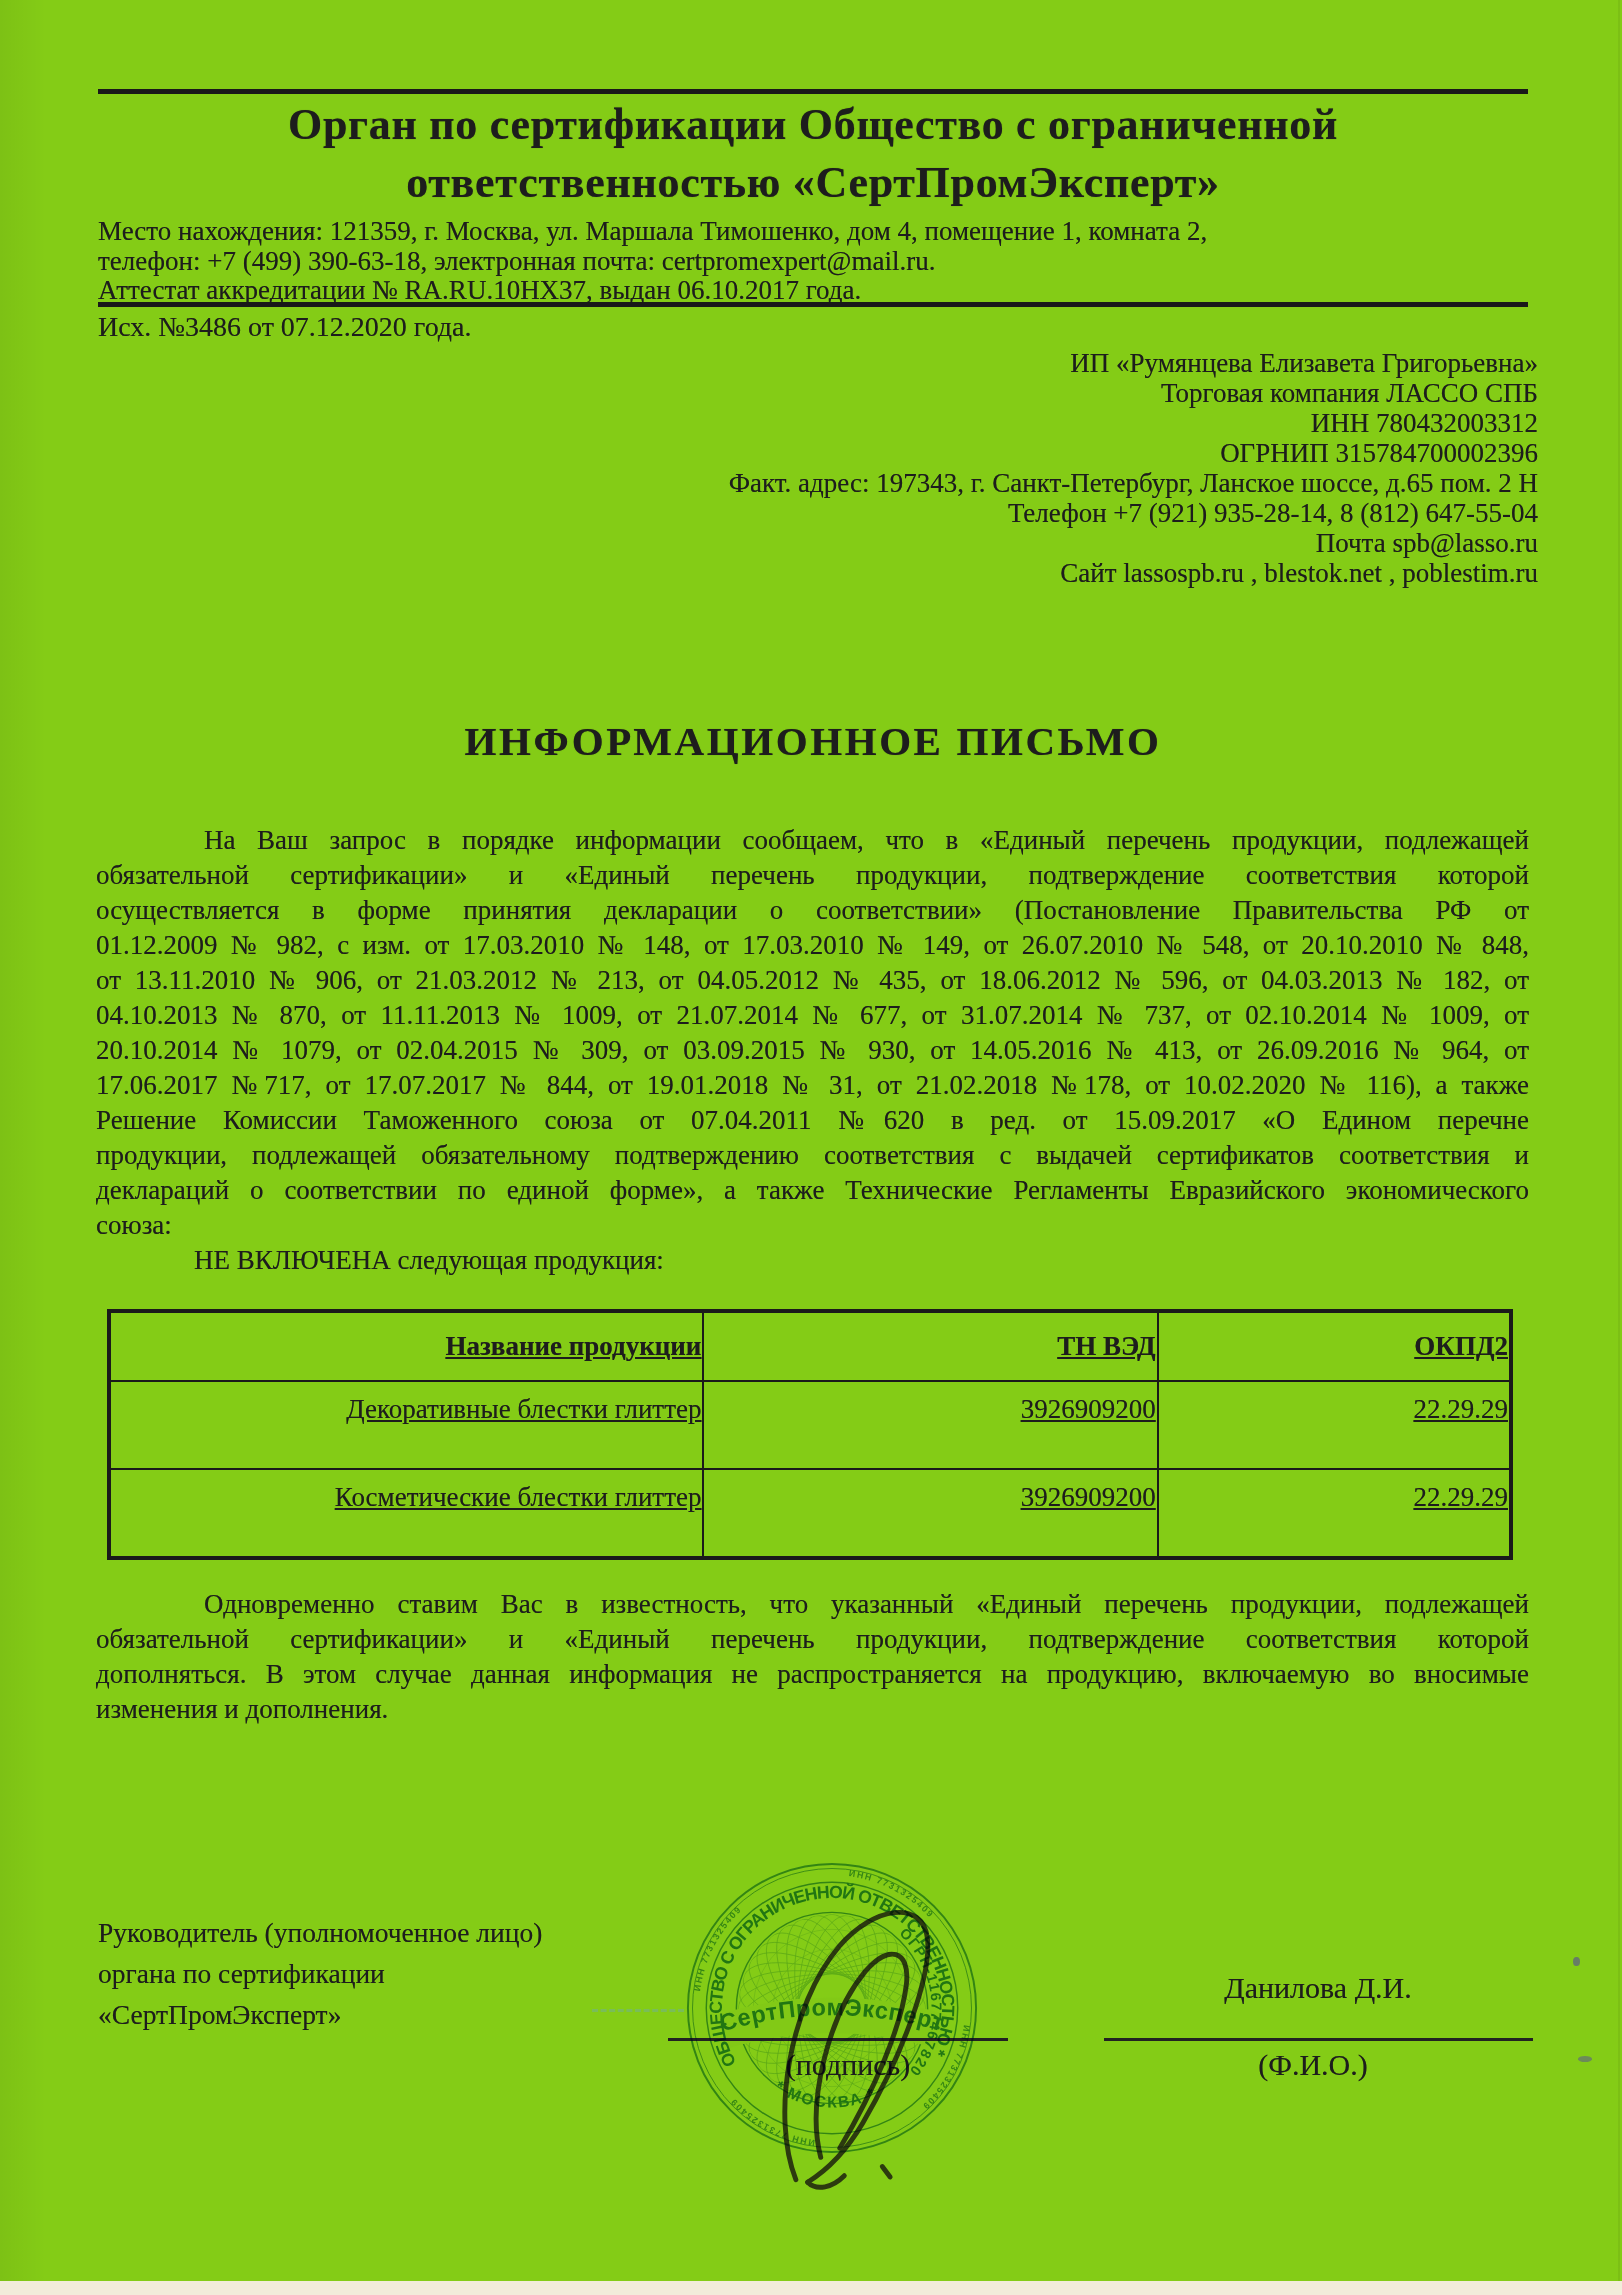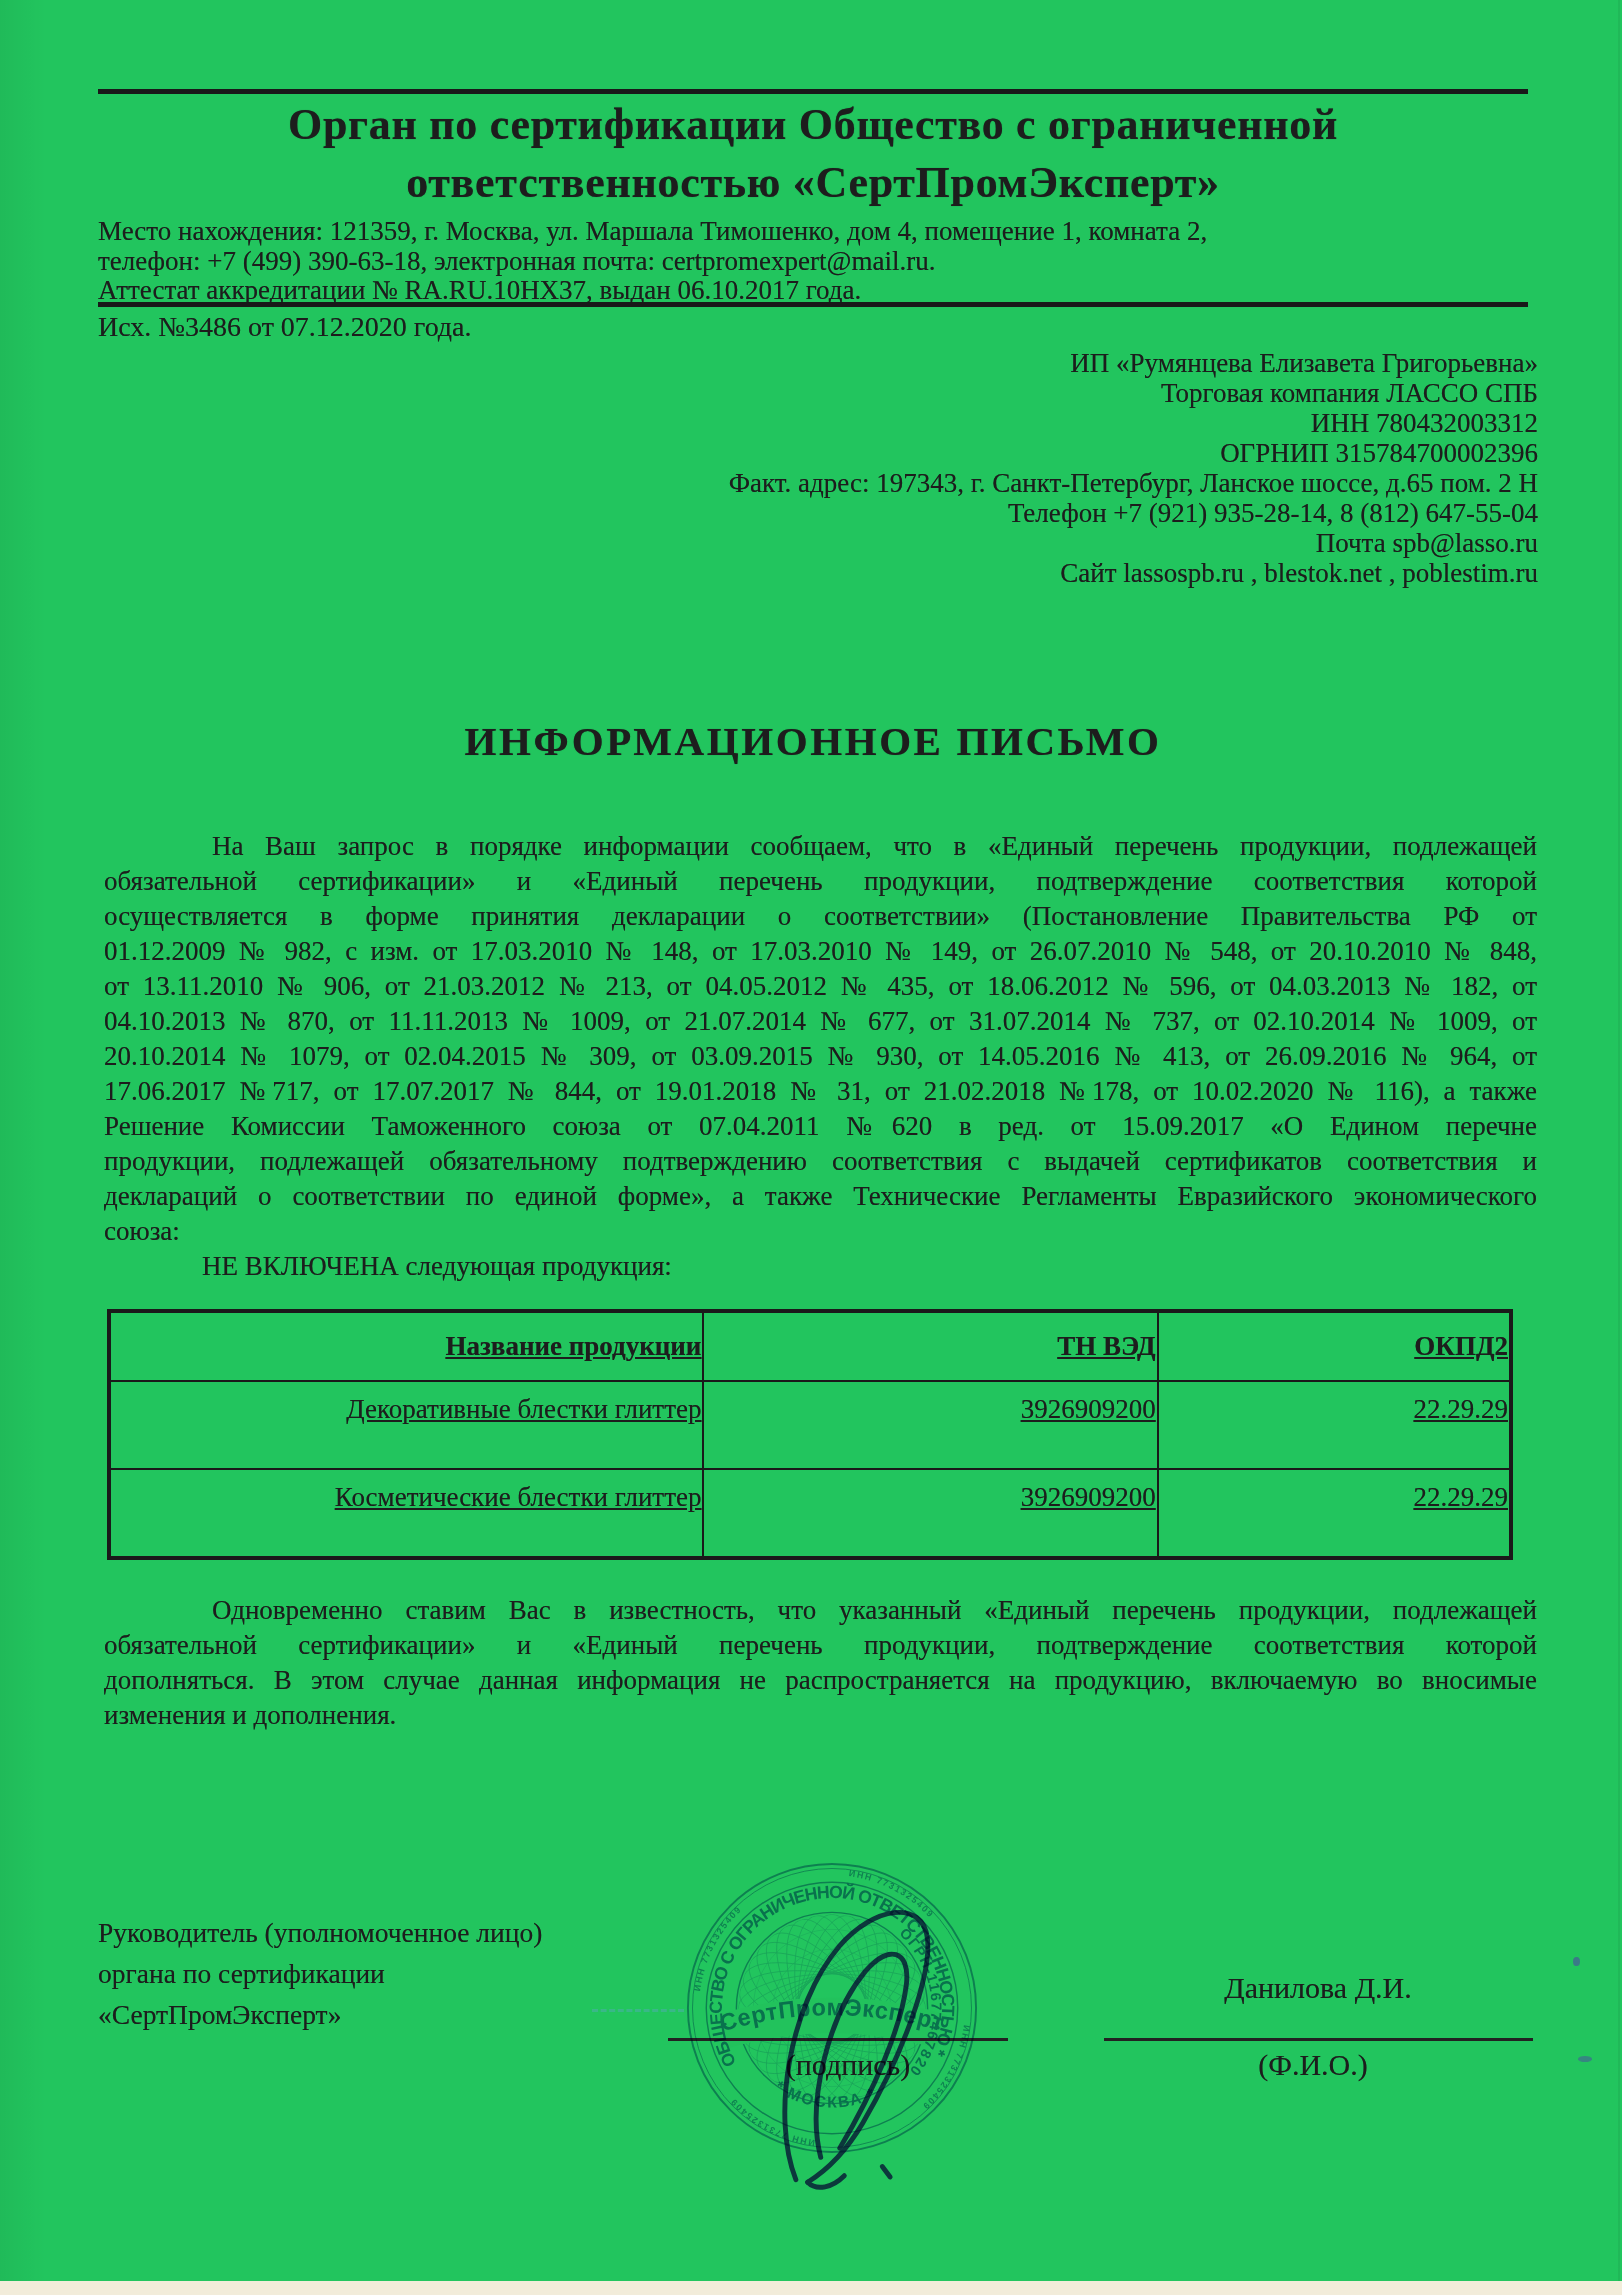--- a/index.html
+++ b/index.html
@@ -1,32 +1,32 @@
 <!DOCTYPE html>
 <html style="font-size:10.5px"><head>
 <meta charset="utf-8">
 <style>
   html,body{margin:0;padding:0;background:#e9e9e7;}
-  .page{position:relative;width:1623px;height:2295px;background:#22c55e;overflow:hidden;
+  .page{position:relative;width:1623px;height:2295px;background:#84cc16;overflow:hidden;
         font-family:"Liberation Serif", serif;color:#1d1d1d;}
   .edge-left{position:absolute;left:0;top:0;width:46px;height:100%;
         background:linear-gradient(to right, rgba(0,0,0,0.055), rgba(0,0,0,0));}
   .edge-right{position:absolute;right:2.6px;top:0;width:2px;height:100%;background:rgba(0,0,0,0.06);}
   .edge-bottom{position:absolute;left:0;bottom:0;width:100%;height:14.4px;background:#f2ecda;}
   .rule{position:absolute;background:#191919;height:4.6px;}
   .abs{position:absolute;}
   .org-title{left:98px;width:1430px;text-align:center;font-weight:bold;font-size:44px;
         letter-spacing:0.7px;text-shadow:0 0 0.7px rgba(20,20,20,.55);}
   .org-addr{left:98px;width:1430px;font-size:27px;text-shadow:0 0 0.4px rgba(20,20,20,.5);}
   .outgoing{left:98px;top:311px;font-size:28px;text-shadow:0 0 0.4px rgba(20,20,20,.5);}
   .recipient{right:85px;top:348px;width:1178px;text-align:right;font-size:27px;line-height:30px;
         text-shadow:0 0 0.4px rgba(20,20,20,.5);}
   .letter-title{left:98px;top:717px;width:1430px;text-align:center;font-weight:bold;
         font-size:41px;letter-spacing:2.6px;text-shadow:0 0 0.7px rgba(20,20,20,.55);}
-  .para{left:104px;width:1433px;font-size:27px;line-height:35px;text-shadow:0 0 0.4px rgba(20,20,20,.5);margin-top:6px;}
+  .para{left:96px;width:1433px;font-size:27px;line-height:35px;text-shadow:0 0 0.4px rgba(20,20,20,.5);}
   .para .ln{text-align:justify;text-align-last:justify;white-space:normal;}
   .para .ln.first{text-indent:108px;}
   .para .ln.last{text-align-last:left;}
   .para .ln.plain{text-align:left;text-align-last:left;text-indent:98px;}
   .doc-table{position:absolute;left:107px;top:1309px;width:1406px;border-collapse:collapse;
         font-size:27px;text-shadow:0 0 0.4px rgba(20,20,20,.5);}
   .doc-table th,.doc-table td{border:2.6px solid #1a1a1a;text-align:right;text-decoration:underline;}
   .doc-table{border:4.6px solid #1a1a1a;}
   .doc-table th{height:65px;font-weight:bold;vertical-align:middle;}
   .doc-table td{height:73px;vertical-align:top;padding-top:12px;}

